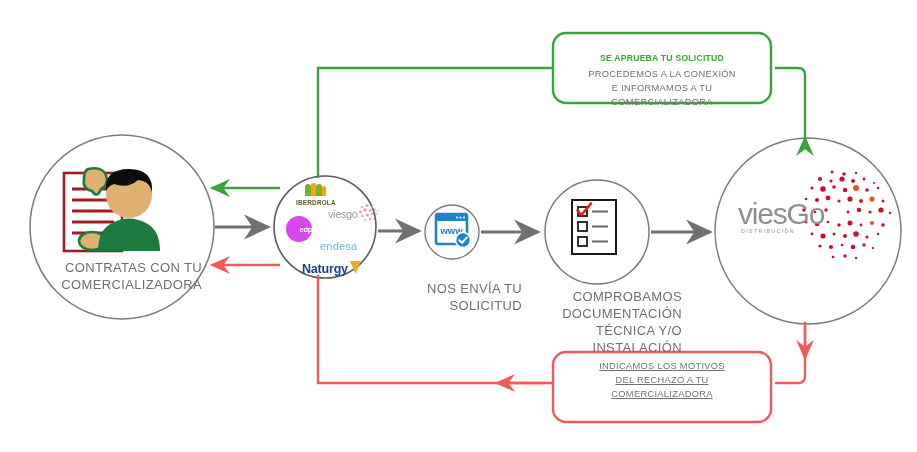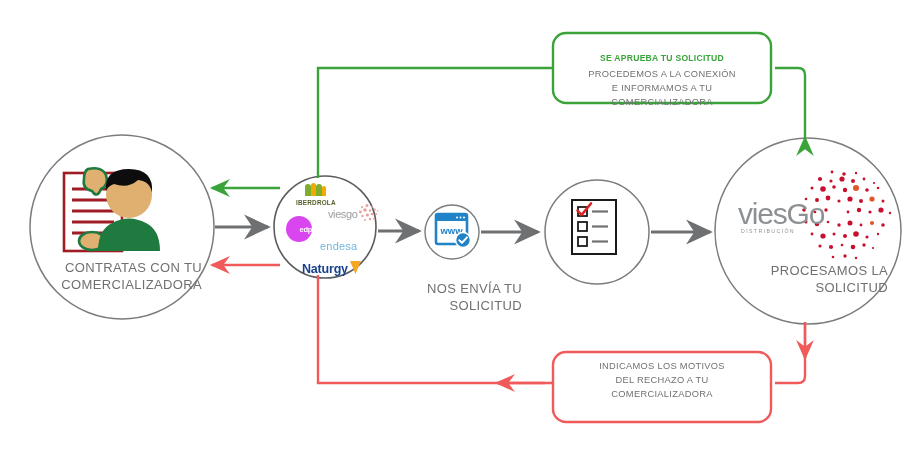--- a/index.html
+++ b/index.html
@@ -26,21 +26,21 @@
     text-align:center;
     font-size:9.3px;
     line-height:14px;
     letter-spacing:.3px;
     font-family:"Liberation Sans","DejaVu Sans",sans-serif;
   }
   .box-title{font-size:8.6px;font-weight:bold;letter-spacing:.25px;display:block;margin-bottom:2px;}
   .box-green .box-title{color:#3aa43a;}
   .box-green .box-body{color:#6f7072;}
   .box-red .box-title{color:#f05a5a;}
-  .box-red .box-body{color:#6f7072;}
+  .box-red .box-body{color:#6f7072;text-decoration:underline;}
 
   
   .logos{position:absolute;pointer-events:none;}
   .logo{position:absolute;font-family:"Liberation Sans","DejaVu Sans",sans-serif;}
   .lg-iberdrola{left:16px;top:0px;text-align:center;}
   .lg-iberdrola .txt{font-size:6.4px;font-weight:bold;color:#5a5f2a;letter-spacing:.2px;margin-top:-1px;}
   .lg-viesgo{left:48px;top:26px;font-size:11px;color:#9b9ea0;letter-spacing:-0.4px;font-weight:400;}
   .lg-edp{left:6px;top:34px;}
   .lg-edp .disk{width:26px;height:26px;border-radius:50%;background:#d946ef;display:flex;align-items:center;justify-content:flex-end;}
   .lg-edp .disk span{color:#fff;font-size:7.5px;font-weight:bold;letter-spacing:-.3px;}
@@ -200,20 +200,23 @@
       <rect x="6" y="37" width="9" height="9" fill="#ffffff" stroke="#1a1a1a" stroke-width="1.8"></rect>
       <path d="M5.5,10.5 L9.5,15 L19,3.5" fill="none" stroke="#e02020" stroke-width="2.6" stroke-linecap="round" stroke-linejoin="round"></path>
       <g stroke="#6f7072" stroke-width="2.2">
         <line x1="20" y1="11.5" x2="36" y2="11.5"></line>
         <line x1="20" y1="26.5" x2="36" y2="26.5"></line>
         <line x1="20" y1="41.5" x2="36" y2="41.5"></line>
       </g>
     </g>
   </svg>
 
+  <div class="node-label" style="left:512px;top:288px;width:170px;">COMPROBAMOS
+DOCUMENTACIÓN
+TÉCNICA Y/O INSTALACIÓN</div>
 
   <svg class="layer" viewBox="0 0 917 452">
     <g transform="translate(800,170)" fill="#c8102e">
       <circle cx="32" cy="2" r="1.4"></circle>
         <circle cx="44" cy="4" r="1.8"></circle>
         <circle cx="56" cy="3" r="1.2"></circle>
       <circle cx="20" cy="9" r="2.1"></circle>
         <circle cx="31" cy="11" r="1.6"></circle>
         <circle cx="42" cy="9" r="2.6"></circle>
       <circle cx="53" cy="11" r="2"></circle>
@@ -267,22 +270,20 @@
         <circle cx="45" cy="86" r="1.7"></circle>
         <circle cx="56" cy="88" r="1.2"></circle>
     </g>
   </svg>
 
   <div class="viesgo-big" style="left:738px;top:197px;width:130px;">
     <div class="vword">viesGo</div>
     <div class="vsub">DISTRIBUCIÓN</div>
   </div>
 
-  <div class="node-label" style="left:728px;top:262px;width:160px;">PROCESAMOS LA
-SOLICITUD</div>
 
   <div class="box-text box-green" style="left:557px;top:40px;width:210px;margin-top:11px;">
     <span class="box-title">SE APRUEBA TU SOLICITUD</span>
     <span class="box-body" style="white-space:pre-line;display:block;">PROCEDEMOS A LA CONEXIÓN
 E INFORMAMOS A TU
 COMERCIALIZADORA</span>
   </div>
 
   <div class="box-text box-red" style="left:557px;top:359px;width:210px;">
     <span class="box-body" style="white-space:pre-line;display:block;">INDICAMOS LOS MOTIVOS

